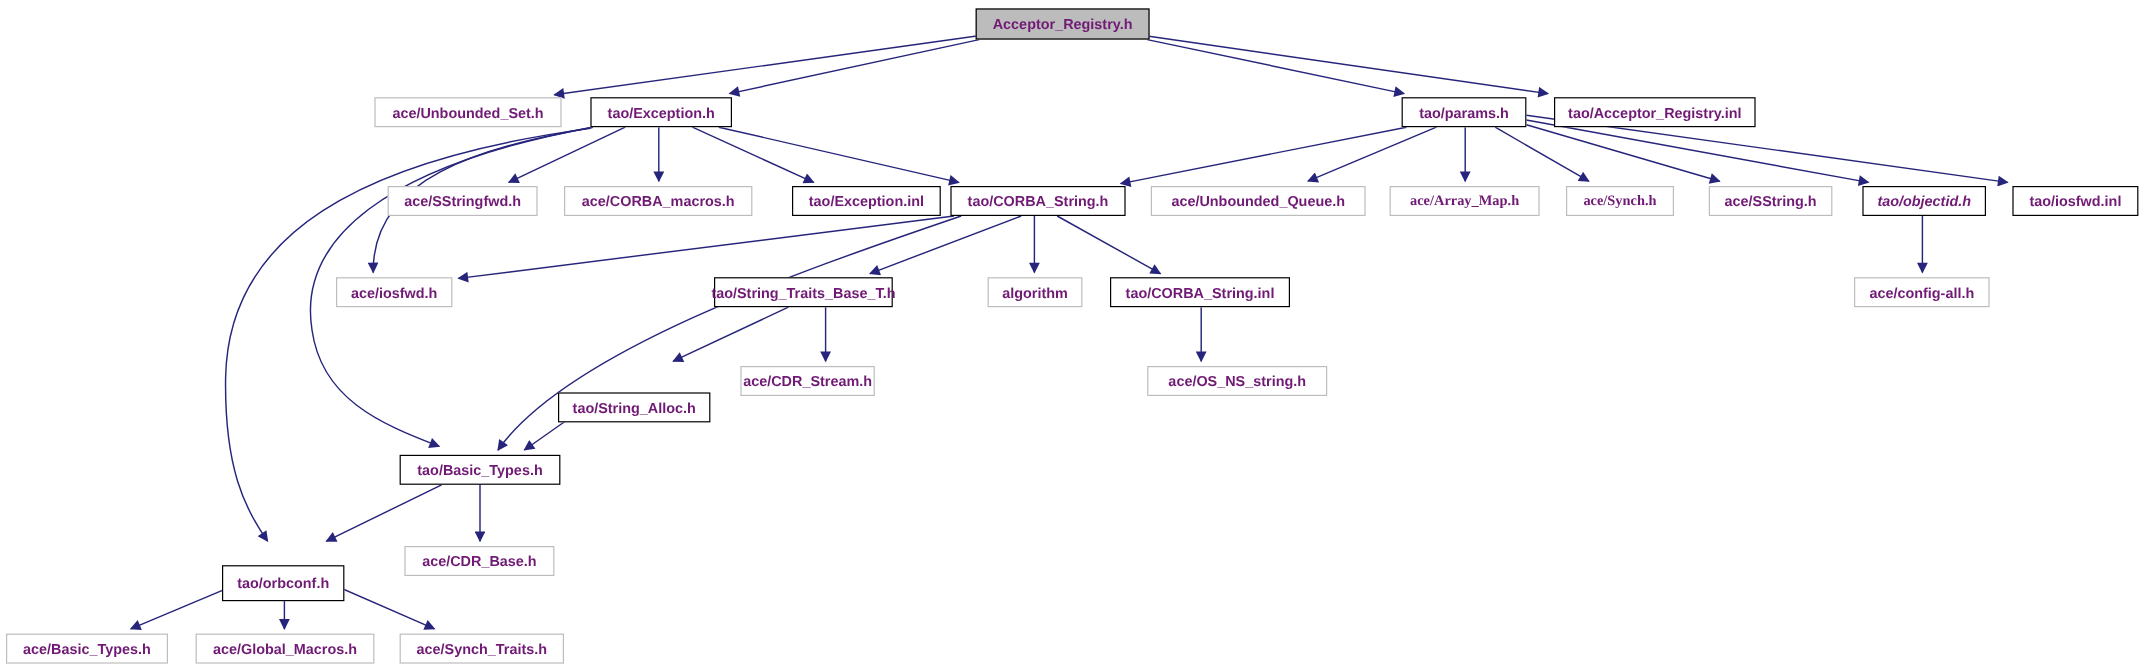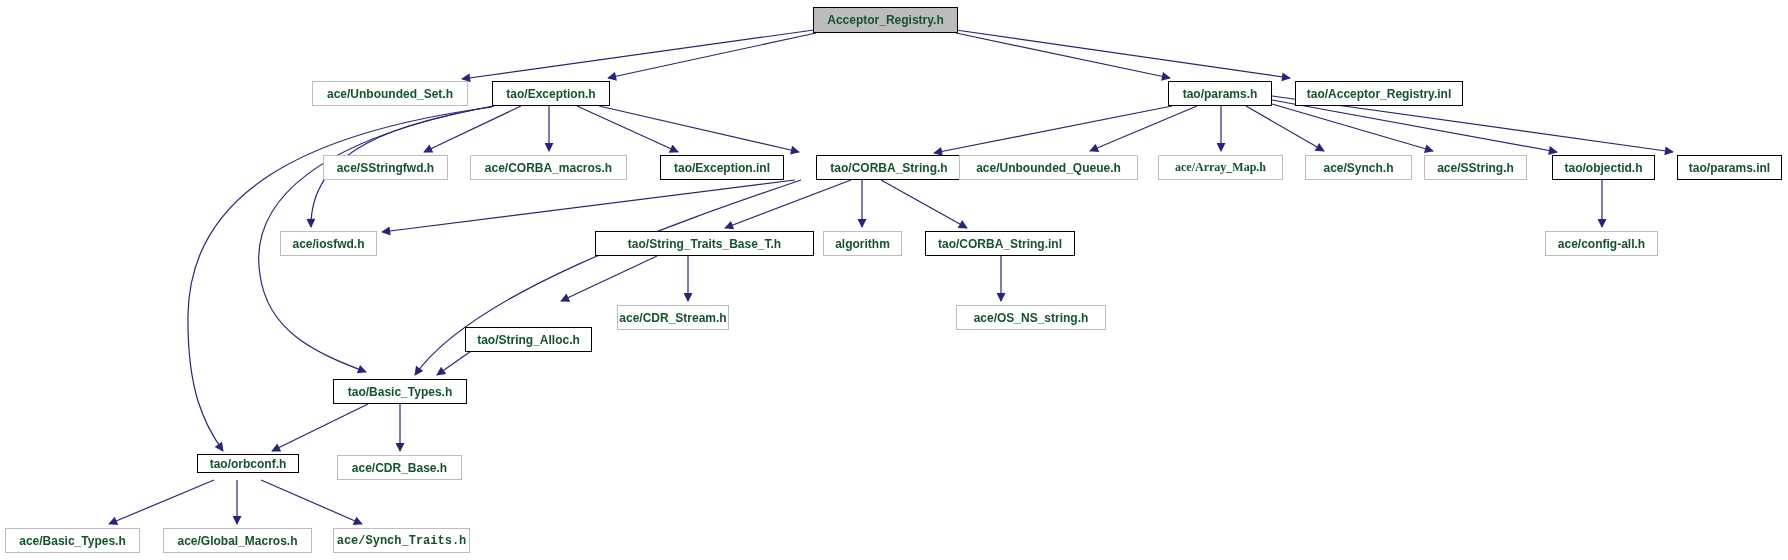--- a/index.html
+++ b/index.html
@@ -1,21 +1,21 @@
 <!DOCTYPE html>
 <html><head>
 <meta charset="utf-8">
 <style>
   html,body{margin:0;padding:0;background:#ffffff;}
   #stage{position:relative;width:1788px;height:560px;background:#ffffff;overflow:hidden;
          font-family:"Liberation Sans", sans-serif;}
   #edges{position:absolute;left:0;top:0;width:1788px;height:560px;}
   .node{position:absolute;box-sizing:border-box;display:flex;align-items:center;justify-content:center;
         background:#ffffff;border:1px solid #000;white-space:nowrap;
-        font:bold 12px "Liberation Sans", sans-serif;color:#14532d;}
+        font:bold 12px "Liberation Sans", sans-serif;color:#701a75;}
   .node.external{border-color:#bdbdbd;}
   .node.main{background:#bcbcbc;border-color:#000;}
   path.edge{fill:none;stroke-width:1.2px;}
 </style>
 </head>
 <body>
 
 <div id="stage">
   <svg id="edges" width="1788" height="560" viewBox="0 0 1788 560" xmlns="http://www.w3.org/2000/svg">
     <defs>
@@ -61,35 +61,35 @@
   </svg>
   <div id="nodes">
       <div class="node main" style="left: 813px; top: 7px; width: 145px; height: 26px;">Acceptor_Registry.h</div>
       <div class="node external" style="left: 312px; top: 81px; width: 156px; height: 25px; text-align: right;">ace/Unbounded_Set.h</div>
       <div class="node internal" style="left: 492px; top: 81px; width: 118px; height: 25px;">tao/Exception.h</div>
       <div class="node internal" style="left: 1168px; top: 81px; width: 104px; height: 25px;">tao/params.h</div>
       <div class="node internal" style="left: 1295px; top: 81px; width: 168px; height: 25px;">tao/Acceptor_Registry.inl</div>
       <div class="node external" style="left: 323px; top: 155px; width: 125px; height: 25px;">ace/SStringfwd.h</div>
       <div class="node external" style="left: 470px; top: 155px; width: 157px; height: 25px;">ace/CORBA_macros.h</div>
       <div class="node internal" style="left: 660px; top: 155px; width: 124px; height: 25px;">tao/Exception.inl</div>
-      <div class="node internal" style="left: 792px; top: 155px; width: 146px; height: 25px; margin-left: 24px;">tao/CORBA_String.h</div>
+      <div class="node internal" style="left: 792px; top: 155px; width: 146px; height: 25px;">tao/CORBA_String.h</div>
       <div class="node external" style="left: 959px; top: 155px; width: 179px; height: 25px;">ace/Unbounded_Queue.h</div>
       <div class="node external" style="left: 1158px; top: 155px; width: 125px; height: 25px; font-family: Liberation Serif, serif;">ace/Array_Map.h</div>
-      <div class="node external" style="left: 1305px; top: 155px; width: 107px; height: 25px;">ace/Synch.h</div>
+      <div class="node external" style="left: 1305px; top: 155px; width: 90px; height: 25px; font-family: Liberation Serif, serif;">ace/Synch.h</div>
       <div class="node external" style="left: 1424px; top: 155px; width: 103px; height: 25px;">ace/SString.h</div>
-      <div class="node internal" style="left: 1552px; top: 155px; width: 103px; height: 25px;">tao/objectid.h</div>
-      <div class="node internal" style="left: 1677px; top: 155px; width: 105px; height: 25px;">tao/params.inl</div>
+      <div class="node internal" style="left: 1552px; top: 155px; width: 103px; height: 25px; font-style: italic;">tao/objectid.h</div>
+      <div class="node internal" style="left: 1677px; top: 155px; width: 105px; height: 25px;">tao/iosfwd.inl</div>
       <div class="node external" style="left: 280px; top: 231px; width: 97px; height: 25px;">ace/iosfwd.h</div>
-      <div class="node internal" style="left: 595px; top: 231px; width: 219px; height: 25px;">tao/String_Traits_Base_T.h</div>
+      <div class="node internal" style="left: 595px; top: 231px; width: 149px; height: 25px;">tao/String_Traits_Base_T.h</div>
       <div class="node external" style="left: 823px; top: 231px; width: 79px; height: 25px;">algorithm</div>
       <div class="node internal" style="left: 925px; top: 231px; width: 150px; height: 25px;">tao/CORBA_String.inl</div>
       <div class="node external" style="left: 1545px; top: 231px; width: 113px; height: 25px; text-align: right;">ace/config-all.h</div>
       <div class="node internal" style="left: 465px; top: 305px; width: 127px; height: 25px; margin-top: 22px;">tao/String_Alloc.h</div>
       <div class="node external" style="left: 617px; top: 305px; width: 112px; height: 25px;">ace/CDR_Stream.h</div>
       <div class="node external" style="left: 956px; top: 305px; width: 150px; height: 25px;">ace/OS_NS_string.h</div>
       <div class="node internal" style="left: 333px; top: 379px; width: 134px; height: 25px;">tao/Basic_Types.h</div>
-      <div class="node internal" style="left: 185px; top: 454px; width: 102px; height: 19px; margin-left: 12px;">tao/orbconf.h</div>
+      <div class="node internal" style="left: 185px; top: 471px; width: 102px; height: 30px;">tao/orbconf.h</div>
       <div class="node external" style="left: 337px; top: 455px; width: 125px; height: 25px;">ace/CDR_Base.h</div>
       <div class="node external" style="left: 5px; top: 528px; width: 135px; height: 25px;">ace/Basic_Types.h</div>
       <div class="node external" style="left: 163px; top: 528px; width: 149px; height: 25px;">ace/Global_Macros.h</div>
-      <div class="node external" style="left: 333px; top: 528px; width: 137px; height: 25px; font-family: Liberation Mono, monospace;">ace/Synch_Traits.h</div>
+      <div class="node external" style="left: 333px; top: 528px; width: 137px; height: 25px;">ace/Synch_Traits.h</div>
     </div>
 </div>
 
 </body></html>

